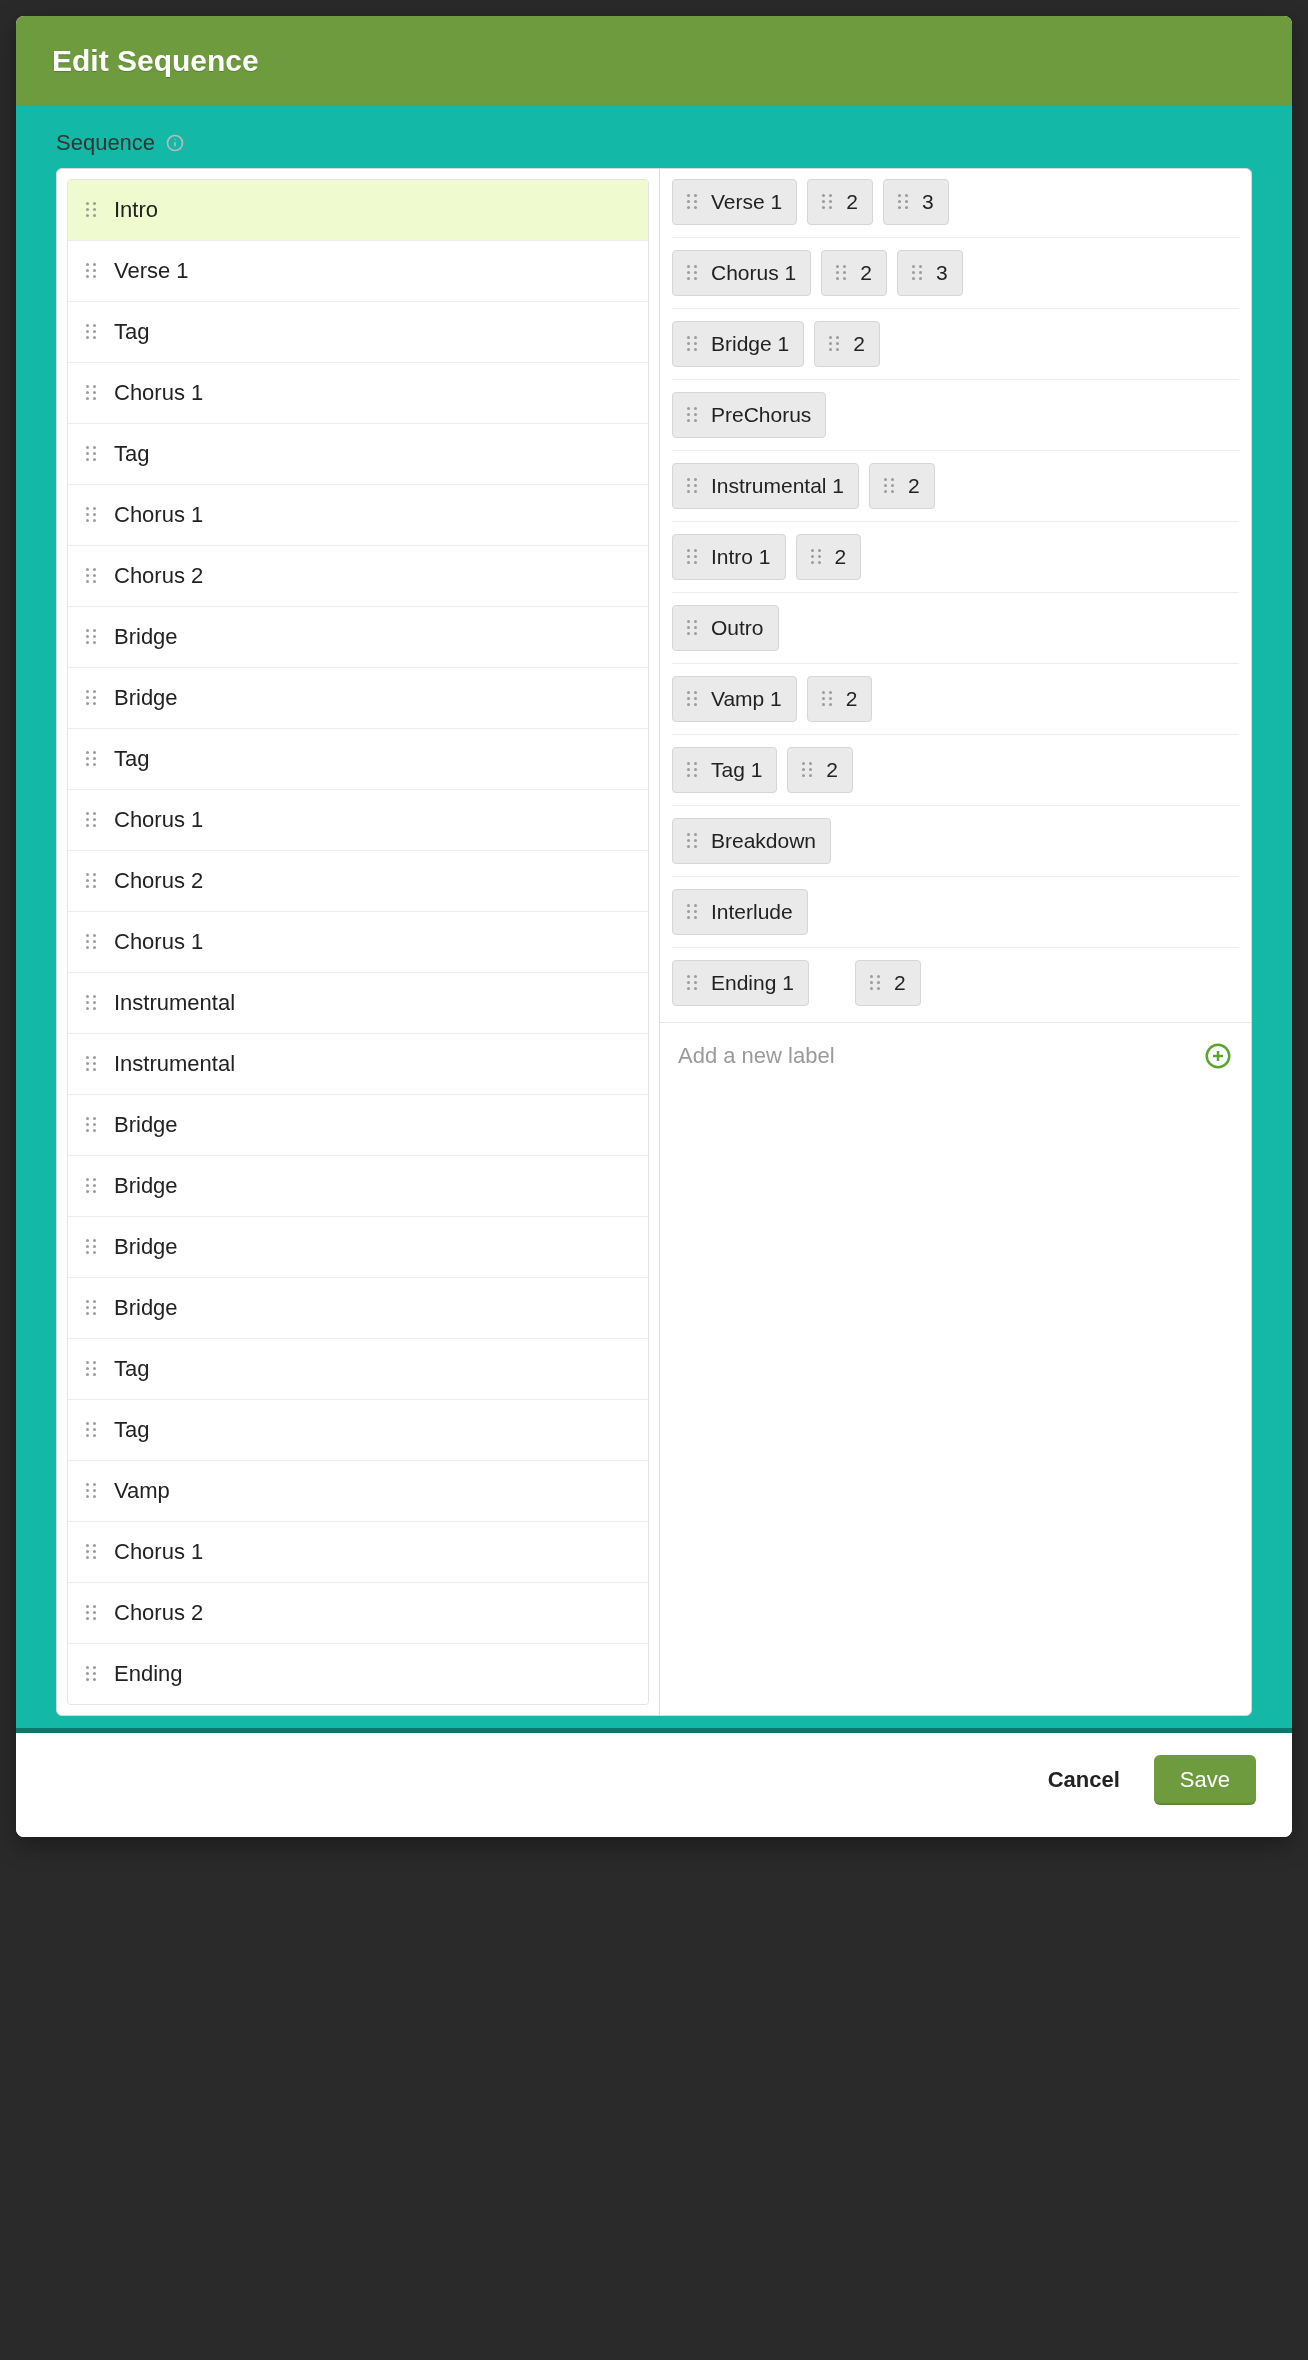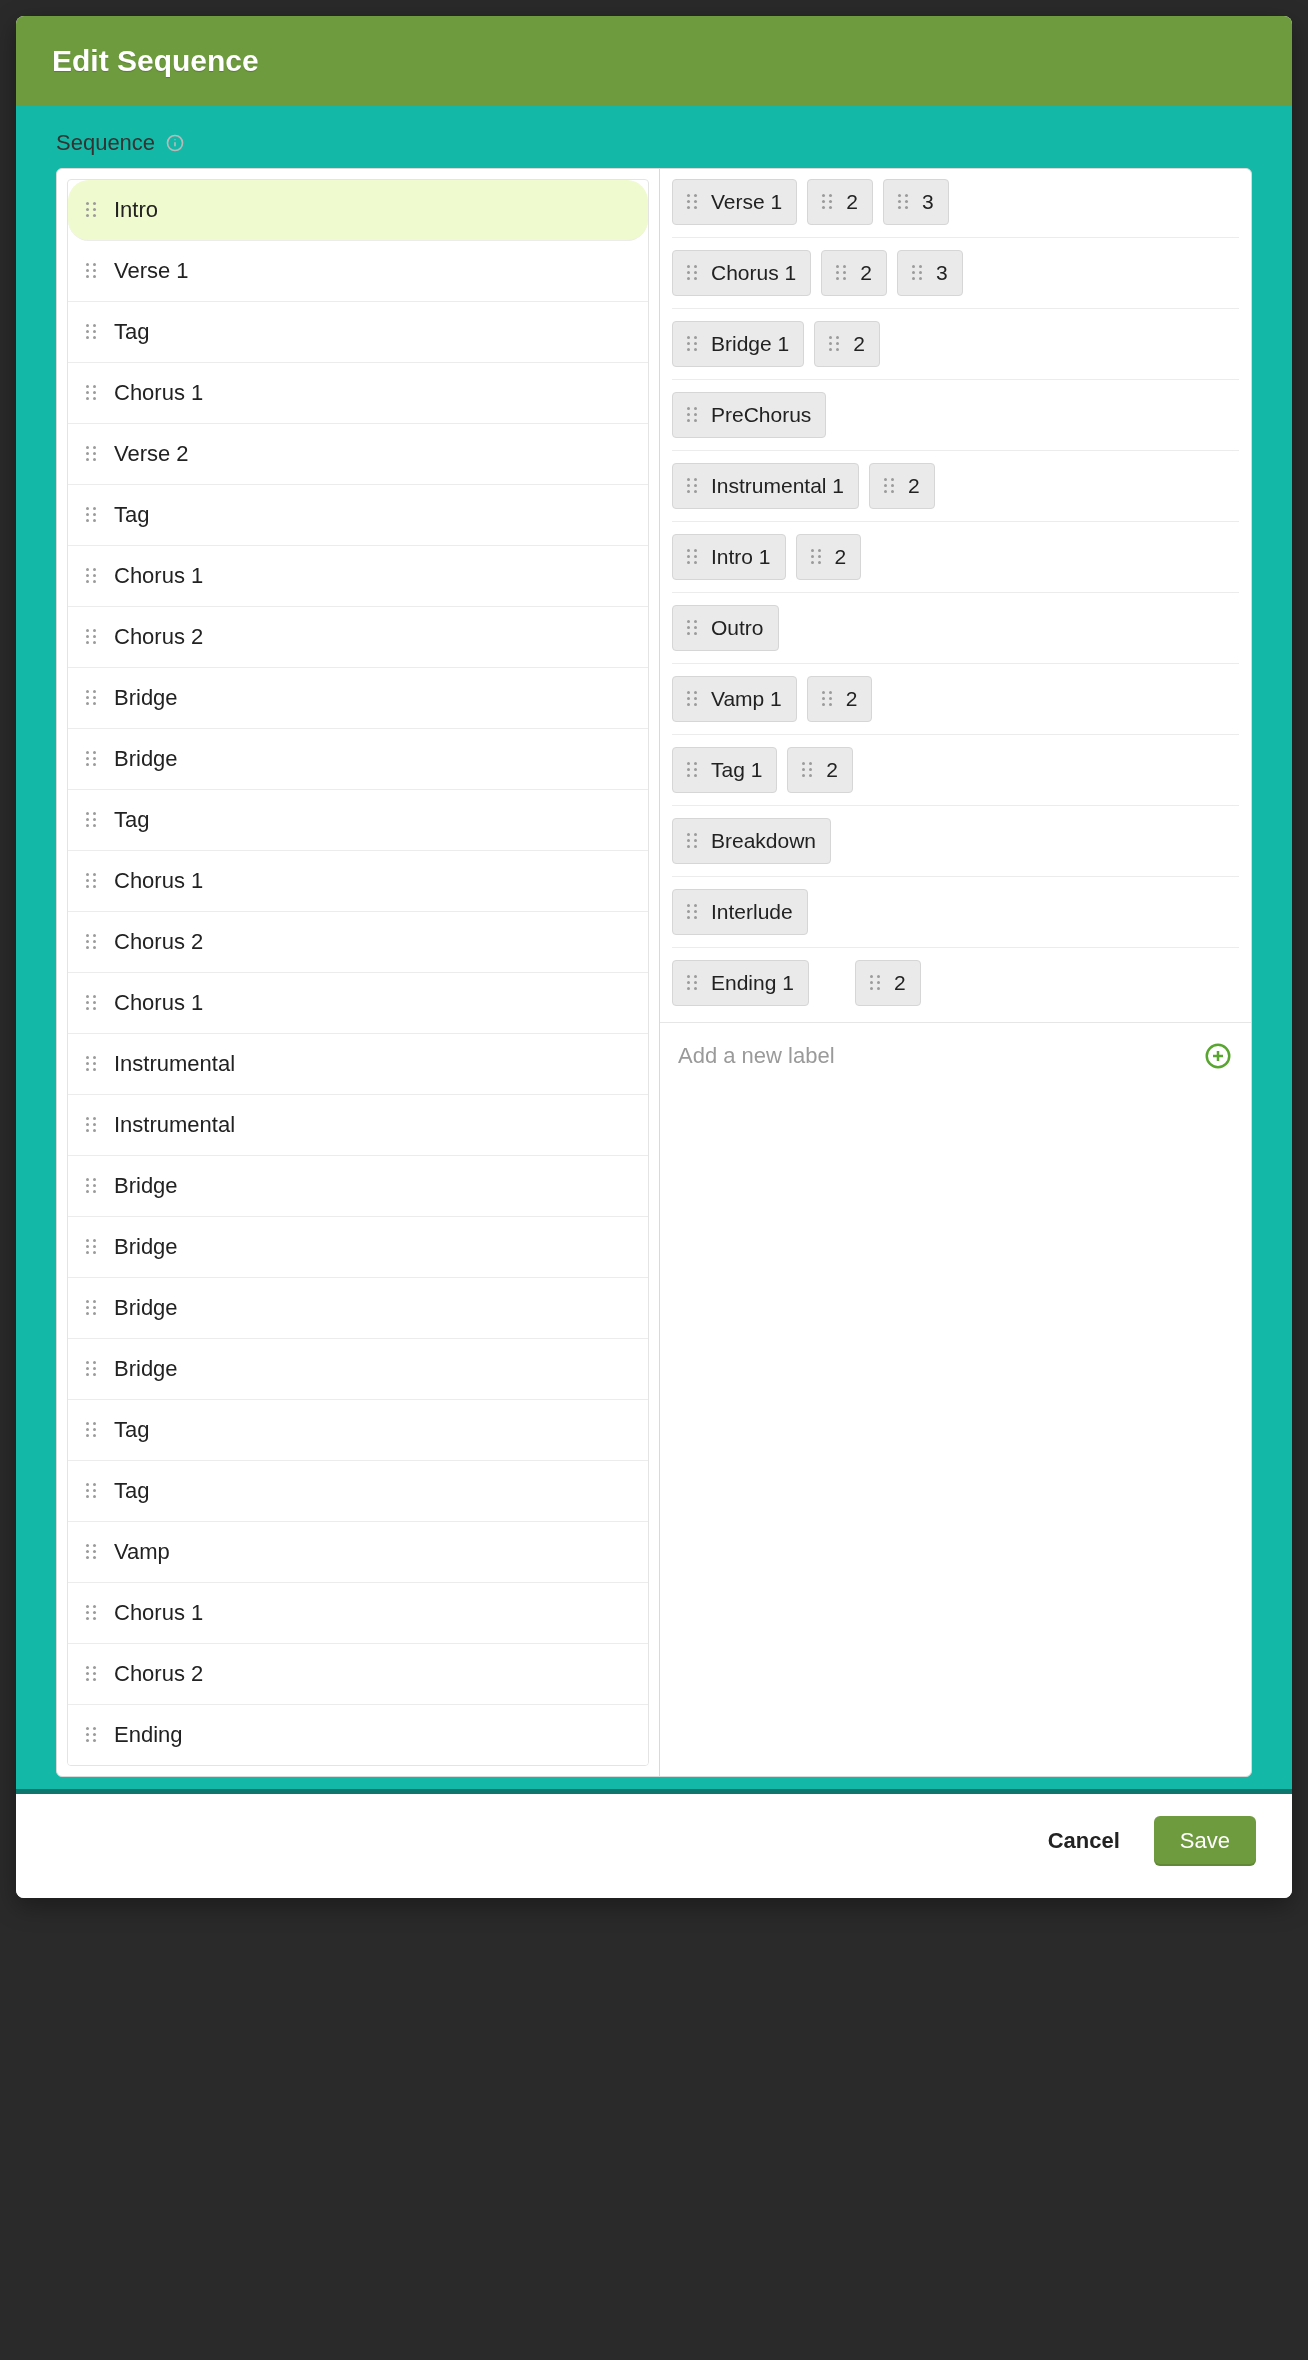--- a/index.html
+++ b/index.html
@@ -65,21 +65,21 @@
     display: flex;
     align-items: center;
     gap: 14px;
     padding: 17px 18px;
     font-size: 22px;
     color: #222;
     border-bottom: 1px solid #ececec;
     background: #fff;
   }
   .seq-item:last-child { border-bottom: none; }
-  .seq-item.active { background: #efface; border-radius: 21px; }
+  .seq-item.active { background: #efface; }
   .drag-handle {
     width: 14px; height: 16px;
     display: grid;
     grid-template-columns: repeat(2, 3px);
     grid-template-rows: repeat(3, 3px);
     gap: 3px 4px;
     flex-shrink: 0;
   }
   .drag-dot { width: 3px; height: 3px; background: #9b9b9b; border-radius: 50%; }
   .palette-rows { padding: 10px 12px 0; }
@@ -208,31 +208,20 @@
               </div>
               <div class="seq-item">
                 <span class="drag-handle">
                   <span class="drag-dot"></span>
                   <span class="drag-dot"></span>
                   <span class="drag-dot"></span>
                   <span class="drag-dot"></span>
                   <span class="drag-dot"></span>
                   <span class="drag-dot"></span>
                 </span>
-                <span>Verse 2</span>
-              </div>
-              <div class="seq-item">
-                <span class="drag-handle">
-                  <span class="drag-dot"></span>
-                  <span class="drag-dot"></span>
-                  <span class="drag-dot"></span>
-                  <span class="drag-dot"></span>
-                  <span class="drag-dot"></span>
-                  <span class="drag-dot"></span>
-                </span>
                 <span>Tag</span>
               </div>
               <div class="seq-item">
                 <span class="drag-handle">
                   <span class="drag-dot"></span>
                   <span class="drag-dot"></span>
                   <span class="drag-dot"></span>
                   <span class="drag-dot"></span>
                   <span class="drag-dot"></span>
                   <span class="drag-dot"></span>

